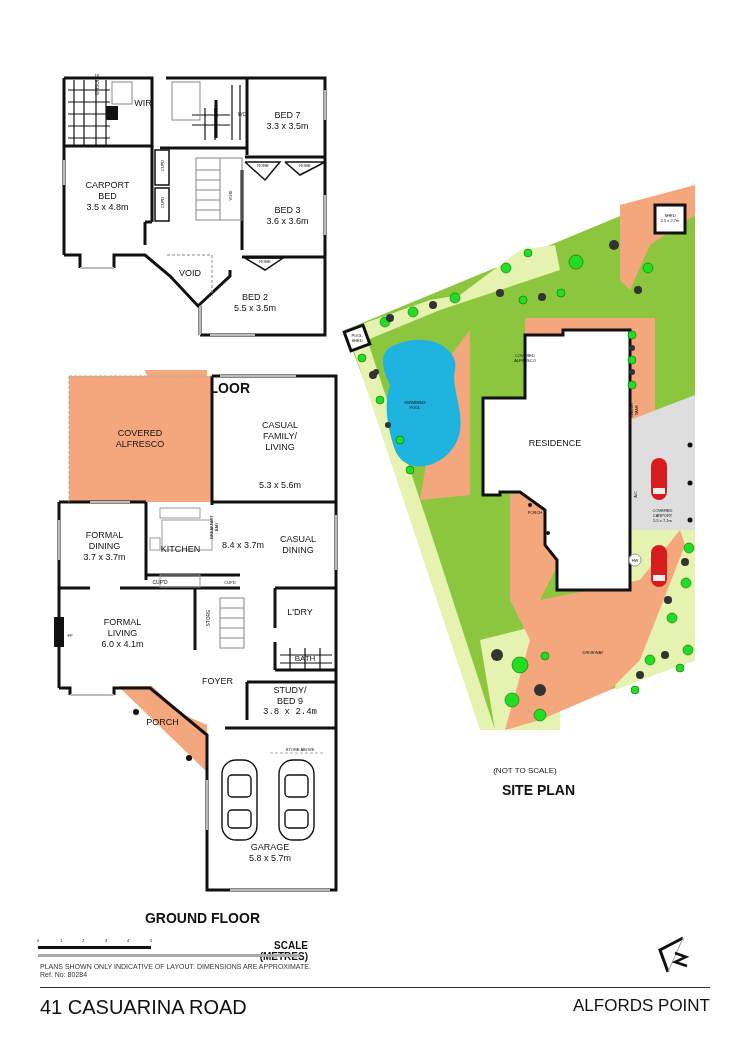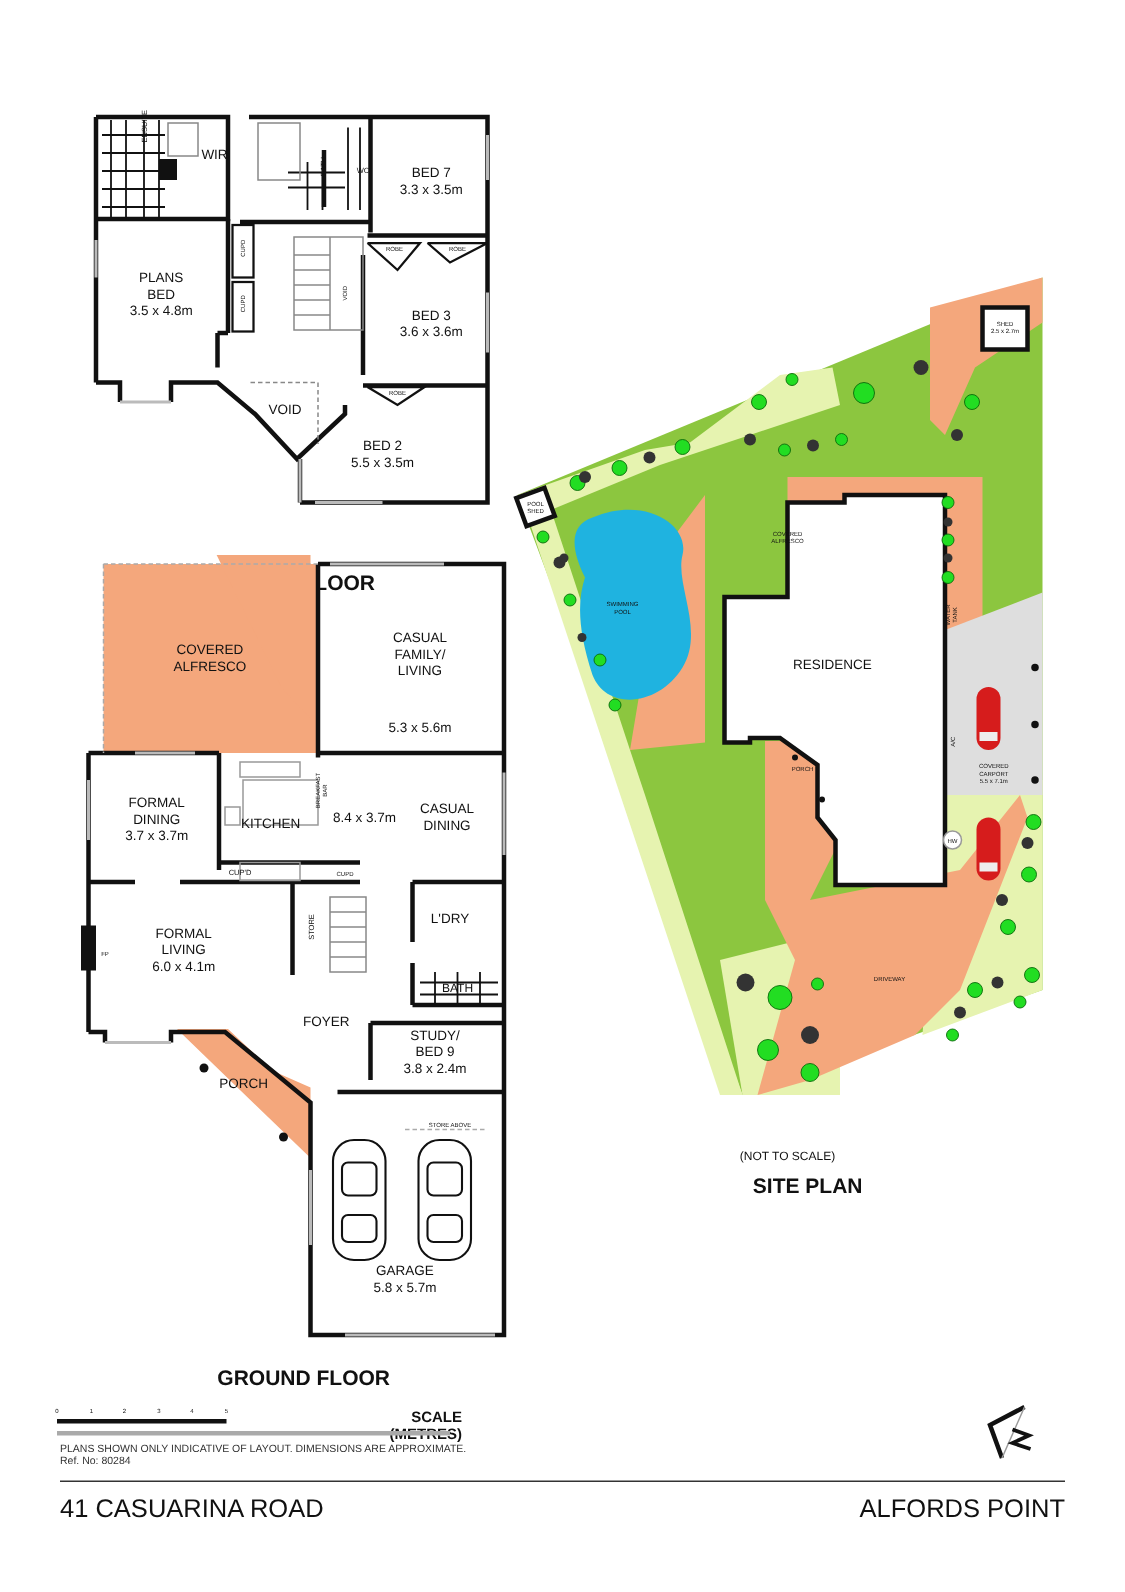--- a/index.html
+++ b/index.html
@@ -87,21 +87,21 @@
 </svg>
   <div class="lbl sm" style="left:91px;top:86px;width:12px;transform:rotate(-90deg);">ENSUITE</div>
   <div class="lbl" style="left:128px;top:98px;width:30px;">WIR</div>
   <div class="lbl sm" style="left:206px;top:108px;width:20px;transform:rotate(-90deg);">BATH</div>
   <div class="lbl sm" style="left:232px;top:111px;width:20px;">WC</div>
   <div class="abs" style="left:250px;top:110px;width:75px;text-align:center;">
     <div class="lbl" style="position:static;">BED 7</div>
     <div class="lbl" style="position:static;">3.3 x 3.5m</div>
   </div>
   <div class="abs" style="left:70px;top:180px;width:75px;text-align:center;">
-    <div class="lbl" style="position:static;">PLANS
+    <div class="lbl" style="position:static;">CARPORT
 BED</div>
     <div class="lbl" style="position:static;">3.5 x 4.8m</div>
   </div>
   <div class="lbl xs" style="left:152px;top:163px;width:20px;transform:rotate(-90deg);">CUPD</div>
   <div class="lbl xs" style="left:152px;top:200px;width:20px;transform:rotate(-90deg);">CUPD</div>
   <div class="lbl xs" style="left:248px;top:163px;width:30px;">ROBE</div>
   <div class="lbl xs" style="left:290px;top:163px;width:30px;">ROBE</div>
   <div class="lbl xs" style="left:250px;top:259px;width:30px;">ROBE</div>
   <div class="lbl xs" style="left:220px;top:193px;width:20px;transform:rotate(-90deg);">VOID</div>
   <div class="abs" style="left:255px;top:205px;width:65px;text-align:center;">
@@ -223,21 +223,21 @@
   </div>
   <div class="lbl xs" style="left:64px;top:263px;width:12px;">FP</div>
   <div class="lbl sm" style="left:196px;top:245px;width:24px;transform:rotate(-90deg);">STORE</div>
   <div class="lbl" style="left:280px;top:237px;width:40px;">L'DRY</div>
   <div class="lbl sm" style="left:290px;top:286px;width:30px;font-size:8px;">BATH</div>
   <div class="lbl" style="left:195px;top:306px;width:45px;">FOYER</div>
   <div class="lbl" style="left:140px;top:347px;width:45px;">PORCH</div>
   <div class="abs" style="left:250px;top:315px;width:80px;text-align:center;">
     <div class="lbl" style="position:static;">STUDY/
 BED 9</div>
-    <div class="lbl" style="position:static;">3.8 x 2.4m</div>
+    <div class="lbl" style="position:static;font-family:Liberation Mono, monospace;">3.8 x 2.4m</div>
   </div>
   <div class="lbl xs" style="left:270px;top:377px;width:60px;">STORE ABOVE</div>
   <div class="abs" style="left:230px;top:472px;width:80px;text-align:center;">
     <div class="lbl" style="position:static;">GARAGE</div>
     <div class="lbl" style="position:static;">5.8 x 5.7m</div>
   </div>
   <div class="title" style="left:140px;top:510px;width:120px;">GROUND FLOOR</div>
 </div>
 
 <div class="abs" style="left:0;top:0;width:750px;height:790px;">
@@ -366,14 +366,14 @@
 <div class="abs" style="left:40px;top:963px;font-size:7px;color:#333;">PLANS SHOWN ONLY INDICATIVE OF LAYOUT.  DIMENSIONS ARE APPROXIMATE.</div>
 <div class="abs" style="left:40px;top:971px;font-size:7px;color:#333;">Ref. No: 80284</div>
 
 <svg width="750" height="1061" style="pointer-events:none;">
   <polyline points="683,938 660,950 668,972" fill="none" stroke="#111" stroke-width="3"></polyline>
   <line x1="683" y1="938" x2="668" y2="972" stroke="#999" stroke-width="1"></line>
   <polyline points="675,953 686,957 675,962 687,966" fill="none" stroke="#111" stroke-width="2.5"></polyline>
 </svg>
 
 <div class="abs" style="left:40px;top:987px;width:670px;height:1px;background:#333;"></div>
-<div class="abs" style="left:40px;top:996px;font-size:17px;">41 CASUARINA ROAD</div>
+<div class="abs" style="left:40px;top:996px;font-size:20px;">41 CASUARINA ROAD</div>
 <div class="abs" style="right:40px;top:996px;font-size:17px;text-align:left;">ALFORDS POINT</div>
 
 </body></html>

